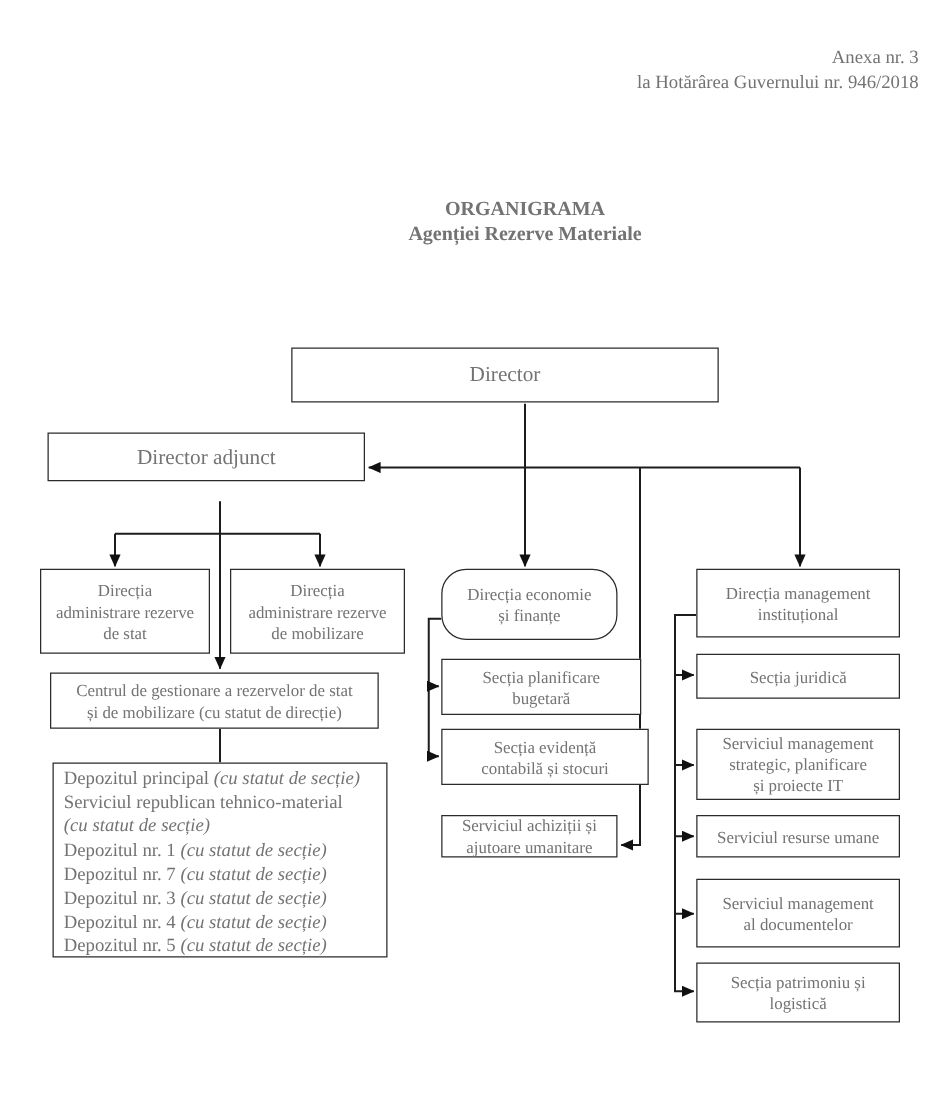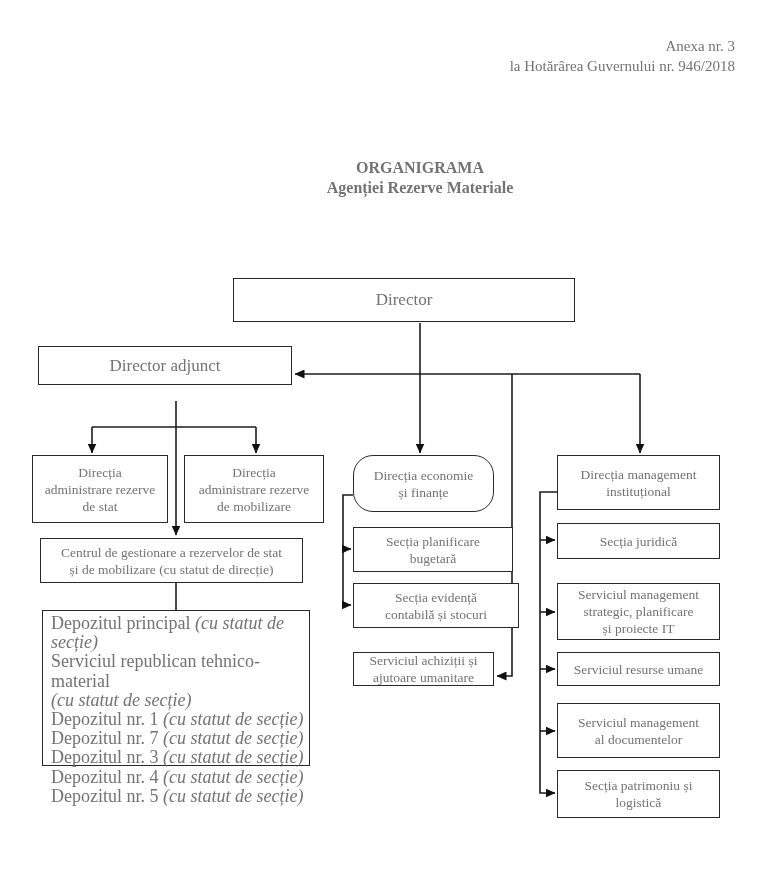--- a/index.html
+++ b/index.html
@@ -28,21 +28,21 @@
     display:flex;align-items:center;justify-content:center;
     text-align:center;
     font-size:13.5px;line-height:17px;
     white-space:pre-line;
     padding:2px 4px;
   }
   .node.big{font-size:17px;line-height:20px;}
   .depot{
     position:absolute;box-sizing:border-box;
     background:#fff;border:1.6px solid #2a2a2a;
-    font-size:18px;line-height:19.2px;
+    font-size:15px;line-height:19.2px;
     padding:3px 4px 0 8px;text-align:left;
   }
   .depot .note{font-style:italic;}
   .depot .nl{display:block;}
 </style>
 </head>
 <body>
 
 <div class="canvas">
 

